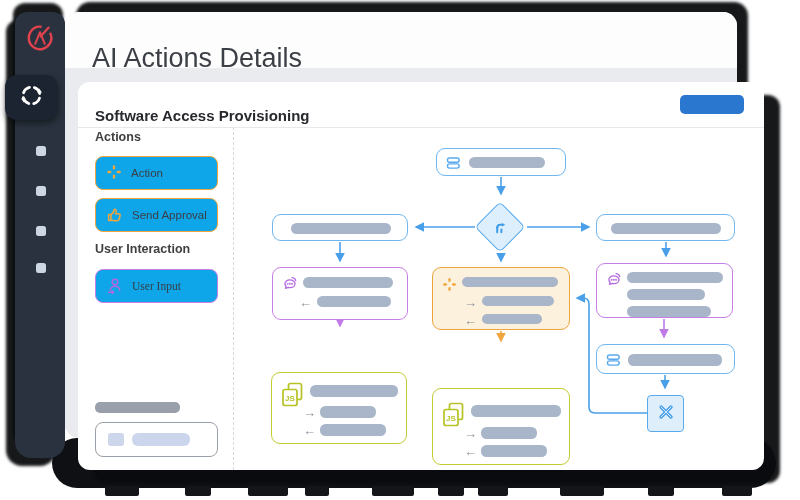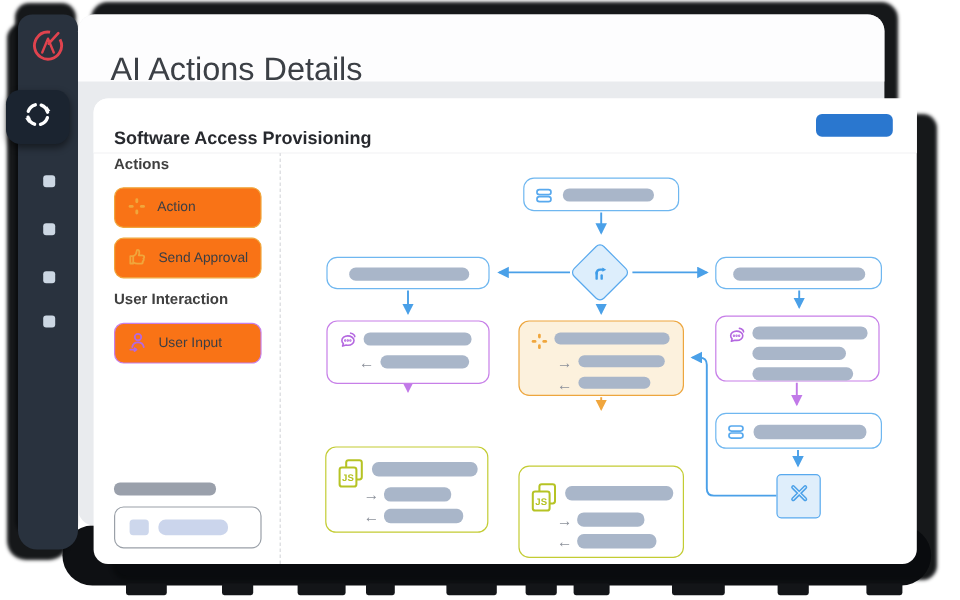--- a/index.html
+++ b/index.html
@@ -28,25 +28,25 @@
   .front-panel{position:absolute;left:78px;top:82px;width:686px;height:388px;background:#fff;
                border-radius:12px;box-shadow:16px 13px 3px rgba(10,12,14,.95);}
   .panel-header{position:absolute;left:0;top:0;right:0;height:45px;border-bottom:1px solid #e7e8ea;
                 border-radius:12px 12px 0 0;background:#fff;z-index:5;}
   .panel-title{position:absolute;left:17px;top:13px;font-size:15px;font-weight:700;color:#27292e;}
   .primary-pill{position:absolute;left:602px;top:13px;width:64px;height:19px;border:none;
                 background:#2a77cf;border-radius:5px;cursor:pointer;}
   .v-divider{position:absolute;left:155px;top:45px;bottom:0;width:0;border-left:1px dashed #d7d9dc;z-index:1;}
   
   .pal-label{position:absolute;left:17px;font-size:12.5px;font-weight:700;color:#404040;z-index:2;}
-  .pal-btn{position:absolute;left:17px;width:123px;height:34px;background:#f97316;border-radius:8px;
+  .pal-btn{position:absolute;left:17px;width:123px;height:34px;background:#0ea5e9;border-radius:8px;
            border:1.5px solid;display:flex;align-items:center;gap:8px;padding:0 0 0 9px;
            box-sizing:border-box;cursor:pointer;z-index:2;}
   .pal-btn.orange{border-color:#f0a63c;}
-  .pal-btn.purple{border-color:#c77fe8;}
+  .pal-btn.purple{border-color:#c77fe8;font-family:Liberation Serif, serif;}
   .pal-btn span{font-size:11.5px;color:#3b3e44;}
   .pal-grayBar{position:absolute;left:17px;top:320px;width:85px;height:11px;background:#9aa0ab;
                border-radius:5px;z-index:2;}
   .pal-phbtn{position:absolute;left:17px;top:340px;width:123px;height:35px;border:1.5px solid #9aa0a8;
              border-radius:8px;background:#fff;box-sizing:border-box;z-index:2;cursor:pointer;}
   .pal-phbtn .sq{position:absolute;left:12px;top:10px;width:16px;height:13px;background:#cdd7ec;border-radius:3px;}
   .pal-phbtn .br{position:absolute;left:36px;top:10px;width:58px;height:13px;background:#cbd5ec;border-radius:6px;}
   
   .node{position:absolute;background:#fff;border:1.5px solid;border-radius:9px;box-sizing:border-box;z-index:3;}
   .node.blue{border-color:#6fb7f0;}

